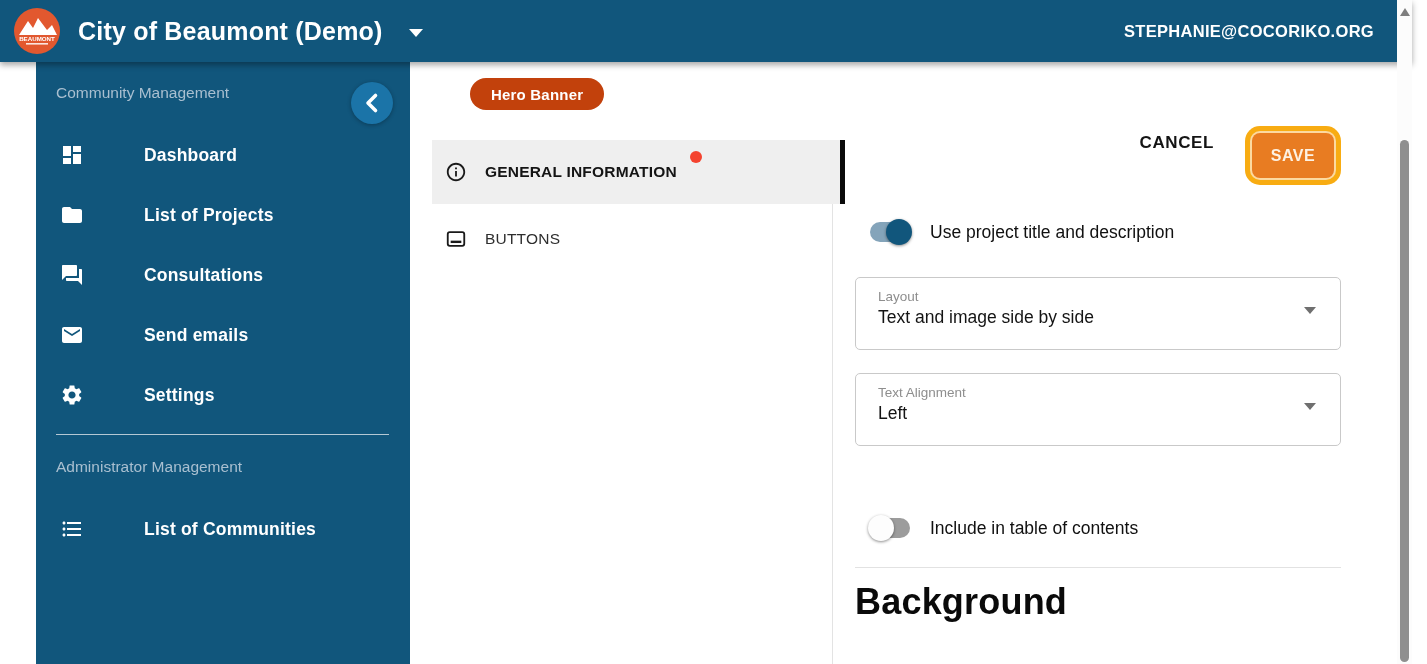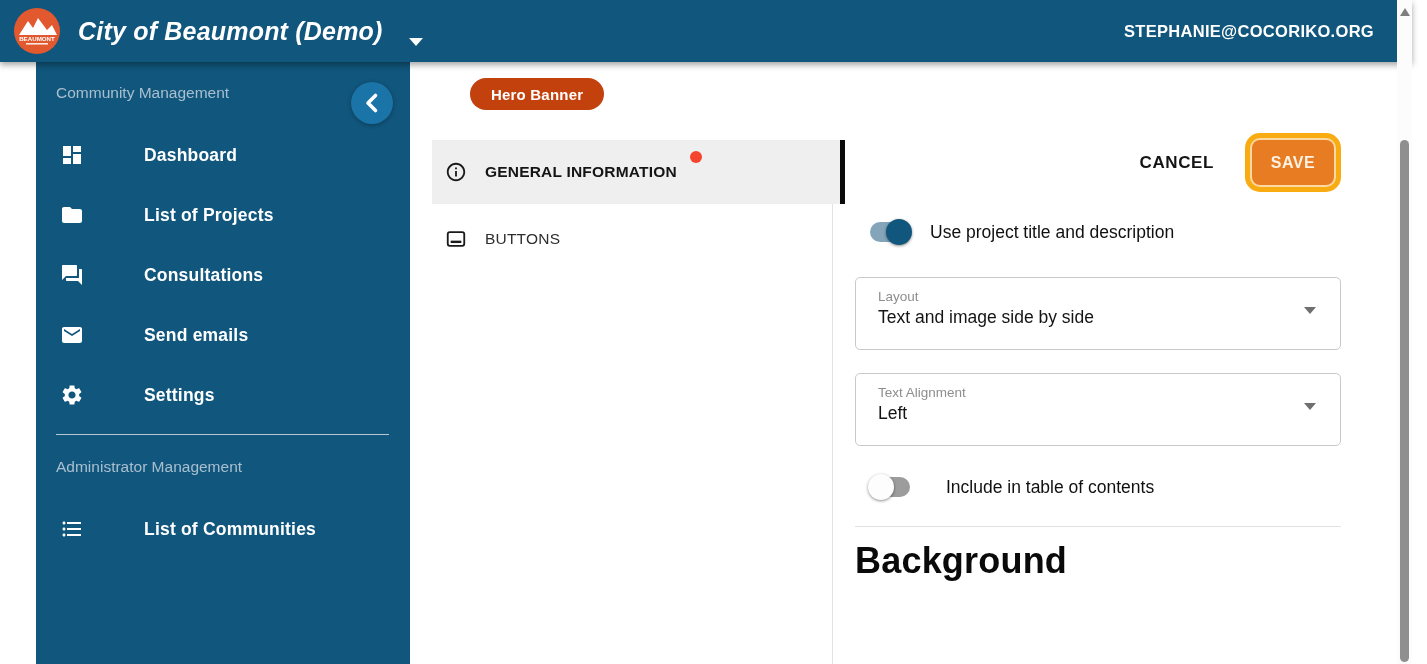--- a/index.html
+++ b/index.html
@@ -5,21 +5,21 @@
   * { margin:0; padding:0; box-sizing:border-box; }
   html,body { width:1427px; height:664px; overflow:hidden; background:#fff;
     font-family:"Liberation Sans","DejaVu Sans",sans-serif; }
   .app { position:relative; width:1412px; height:664px; background:#fff; }
 
   
   .topbar { position:absolute; left:0; top:0; width:1412px; height:62px;
     background:#11567c; display:flex; align-items:center; padding-left:14px;
     box-shadow:0 3px 6px rgba(0,0,0,.35); z-index:30; }
   .logo { width:46px; height:46px; flex:none; }
-  .community-switch { display:flex; align-items:flex-end; cursor:pointer;font-style:italic; }
+  .community-switch { display:flex; align-items:center; cursor:pointer; }
   .community-title { color:#fff; font-size:25px; font-weight:700; margin-left:18px; letter-spacing:.2px; }
   .caret-dn { width:0; height:0; border-left:7px solid transparent; border-right:7px solid transparent;
     border-top:8px solid #fff; margin-left:26px; margin-top:3px; }
   .user-email { margin-left:auto; margin-right:38px; color:#fff; font-size:16.5px;
     font-weight:600; letter-spacing:.3px; cursor:pointer; }
 
   
   .sidebar { position:absolute; left:0; top:62px; width:374px; height:602px;
     background:#11567c; z-index:10; padding-top:20px;margin-left:36px; }
   .side-section-label { color:#a9bfd0; font-size:15.5px; padding-left:20px; height:22px; line-height:22px; }
@@ -46,21 +46,21 @@
   .tab.active { background:#efefef; height:64px; border-right:5px solid #0a0a0a; }
   .tab .tic { width:22px; height:22px; color:#1a1a1a; flex:none; }
   .tab .tlbl { margin-left:18px; font-size:15.5px; font-weight:700; color:#141414; letter-spacing:.2px; }
   .tab.inactive { margin-top:7px; }
   .tab.inactive .tlbl { font-weight:500; color:#2e2e2e; }
   .notif-dot { position:absolute; left:258px; top:11px; width:12px; height:12px;
     border-radius:50%; background:#f4432f; }
 
   .right-col { position:absolute; left:481px; top:0; width:486px; }
 
-  .actions { margin-top:71px; height:59px; display:flex; align-items:center; justify-content:flex-end; }
+  .actions { margin-top:71px; height:59px; display:flex; align-items:flex-start; justify-content:flex-end; }
   .cancel-btn { background:none; border:none; font-family:inherit; font-size:17px; font-weight:600;
     color:#141414; letter-spacing:.6px; cursor:pointer; margin-right:38px; }
   .save-btn { width:82px; height:45px; background:#e87c22; color:#fdf2e3; border:none;
     border-radius:8px; font-family:inherit; font-size:16px; font-weight:600; letter-spacing:.5px;
     cursor:pointer; margin-right:7px;
     box-shadow:0 0 0 2px #fcd9a0, 0 0 0 7px #f8ac12; }
 
   .toggle-row { display:flex; align-items:center; margin-left:13px; height:34px; cursor:pointer; }
   .toggle-row .switch { position:relative; width:44px; height:26px; flex:none; }
   .switch .track { position:absolute; left:2px; top:3px; width:40px; height:20px; border-radius:10px; background:#9c9c9c; }
@@ -72,21 +72,21 @@
   .toggle-label { margin-left:18px; font-size:17.5px; color:#101010; }
 
   .row-toggle-1 { margin-top:23px; }
   .select { margin-top:28px; height:73px; border:1px solid #c9c9c9; border-radius:5px;
     position:relative; padding:11px 22px 0 22px; cursor:pointer; background:#fff; }
   .select.second { margin-top:23px; }
   .select .slabel { font-size:13.5px; color:#8e8e8e; }
   .select .svalue { font-size:17.5px; color:#141414; margin-top:3px; }
   .select .caret-down-icon { position:absolute; right:24px; top:29px; width:0; height:0;
     border-left:6px solid transparent; border-right:6px solid transparent; border-top:7px solid #6f6f6f; }
-  .row-toggle-2 { margin-top:24px;gap:16px; }
+  .row-toggle-2 { margin-top:65px; }
   .hdivider { margin-top:22px; height:1px; background:#e2e2e2; }
   .section-heading { margin-top:10px; font-size:36px; font-weight:800; color:#0a0a0a;
     letter-spacing:.2px; line-height:48px; }
   .row-toggle-3 { margin-top:27px; }
 
   
   .scrollbar { position:absolute; right:0; top:0; width:15px; height:664px; background:#fcfcfc; z-index:50; }
   .sb-up { position:absolute; top:8px; left:3px; width:0; height:0;
     border-left:5px solid transparent; border-right:5px solid transparent; border-bottom:8px solid #7f7f7f; }
   .sb-thumb { position:absolute; top:140px; bottom:2px; left:3px; width:9px; border-radius:5px; background:#8f8f8f; }

